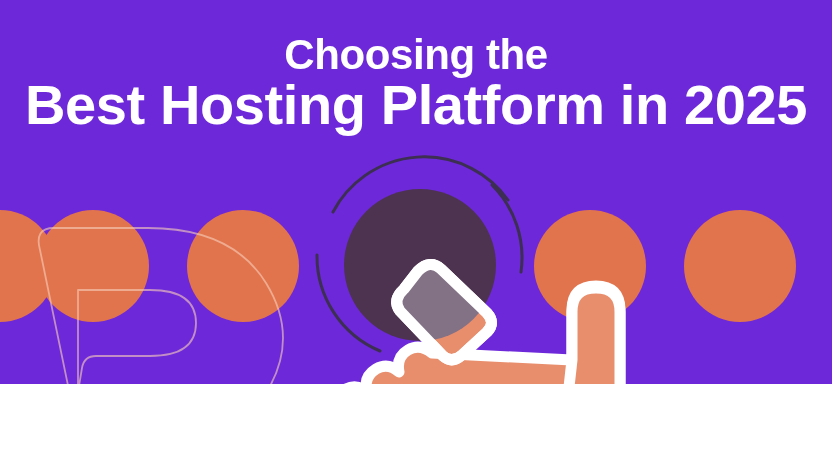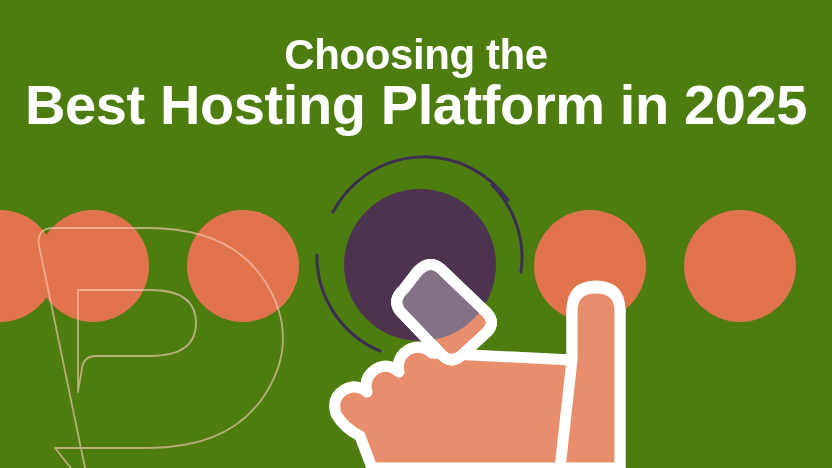--- a/index.html
+++ b/index.html
@@ -3,23 +3,23 @@
 <meta charset="utf-8">
 <style>
   html, body {
     margin: 0;
     padding: 0;
     background: #ffffff;
   }
   #banner {
     position: relative;
     width: 832px;
-    height: 468px;
+    height: 384px;
     overflow: hidden;
-    background: #4d7c0f;
+    background: #6d28d9;
     font-family: "Liberation Sans", sans-serif;
   }
   #bg-svg, #art-svg {
     position: absolute;
     left: 0;
     top: 0;
     width: 832px;
     height: 468px;
     display: block;
   }

